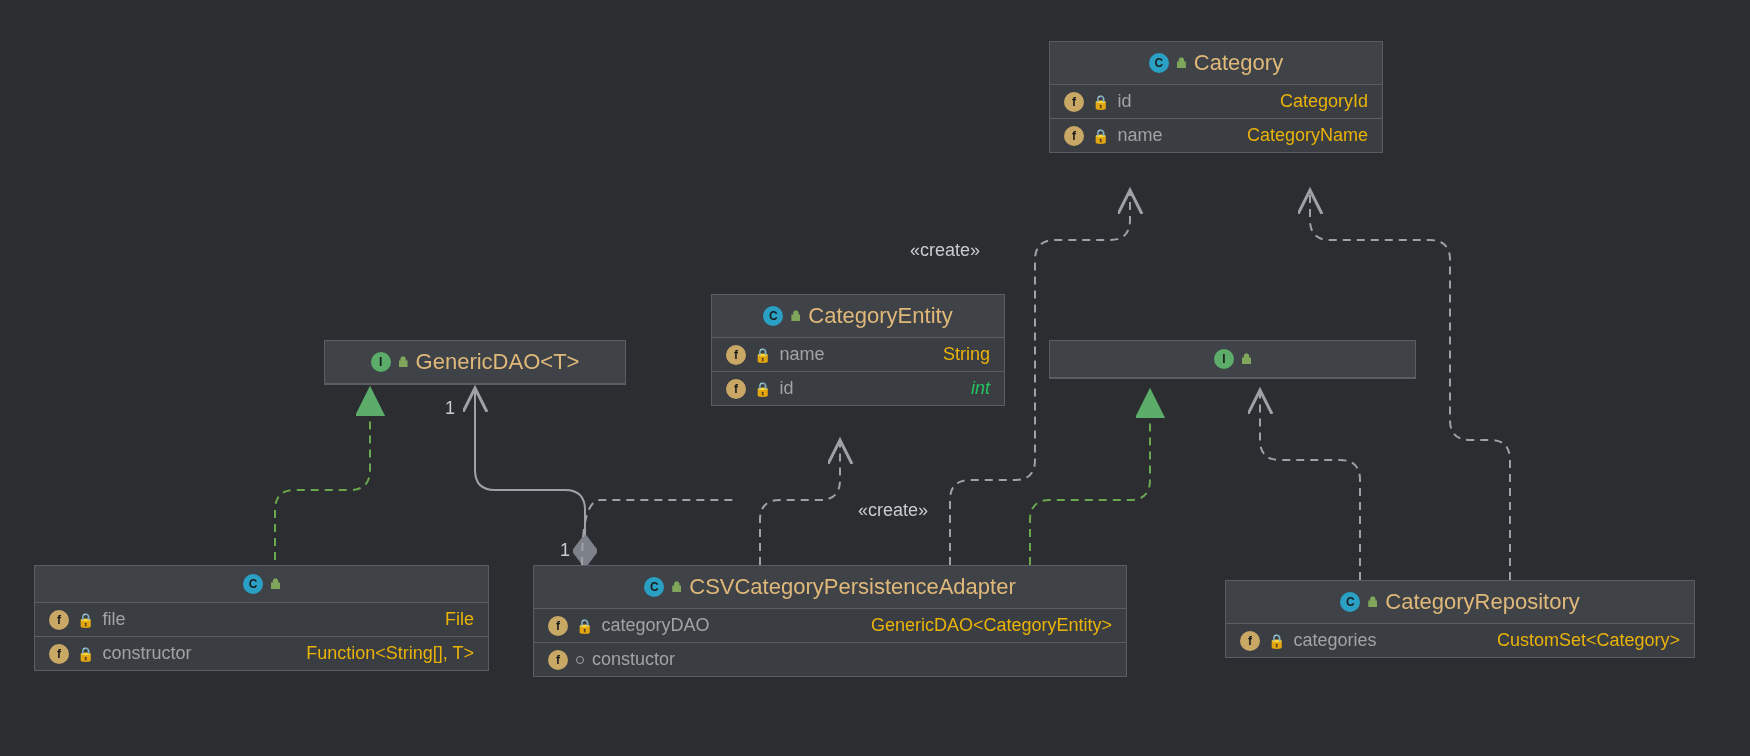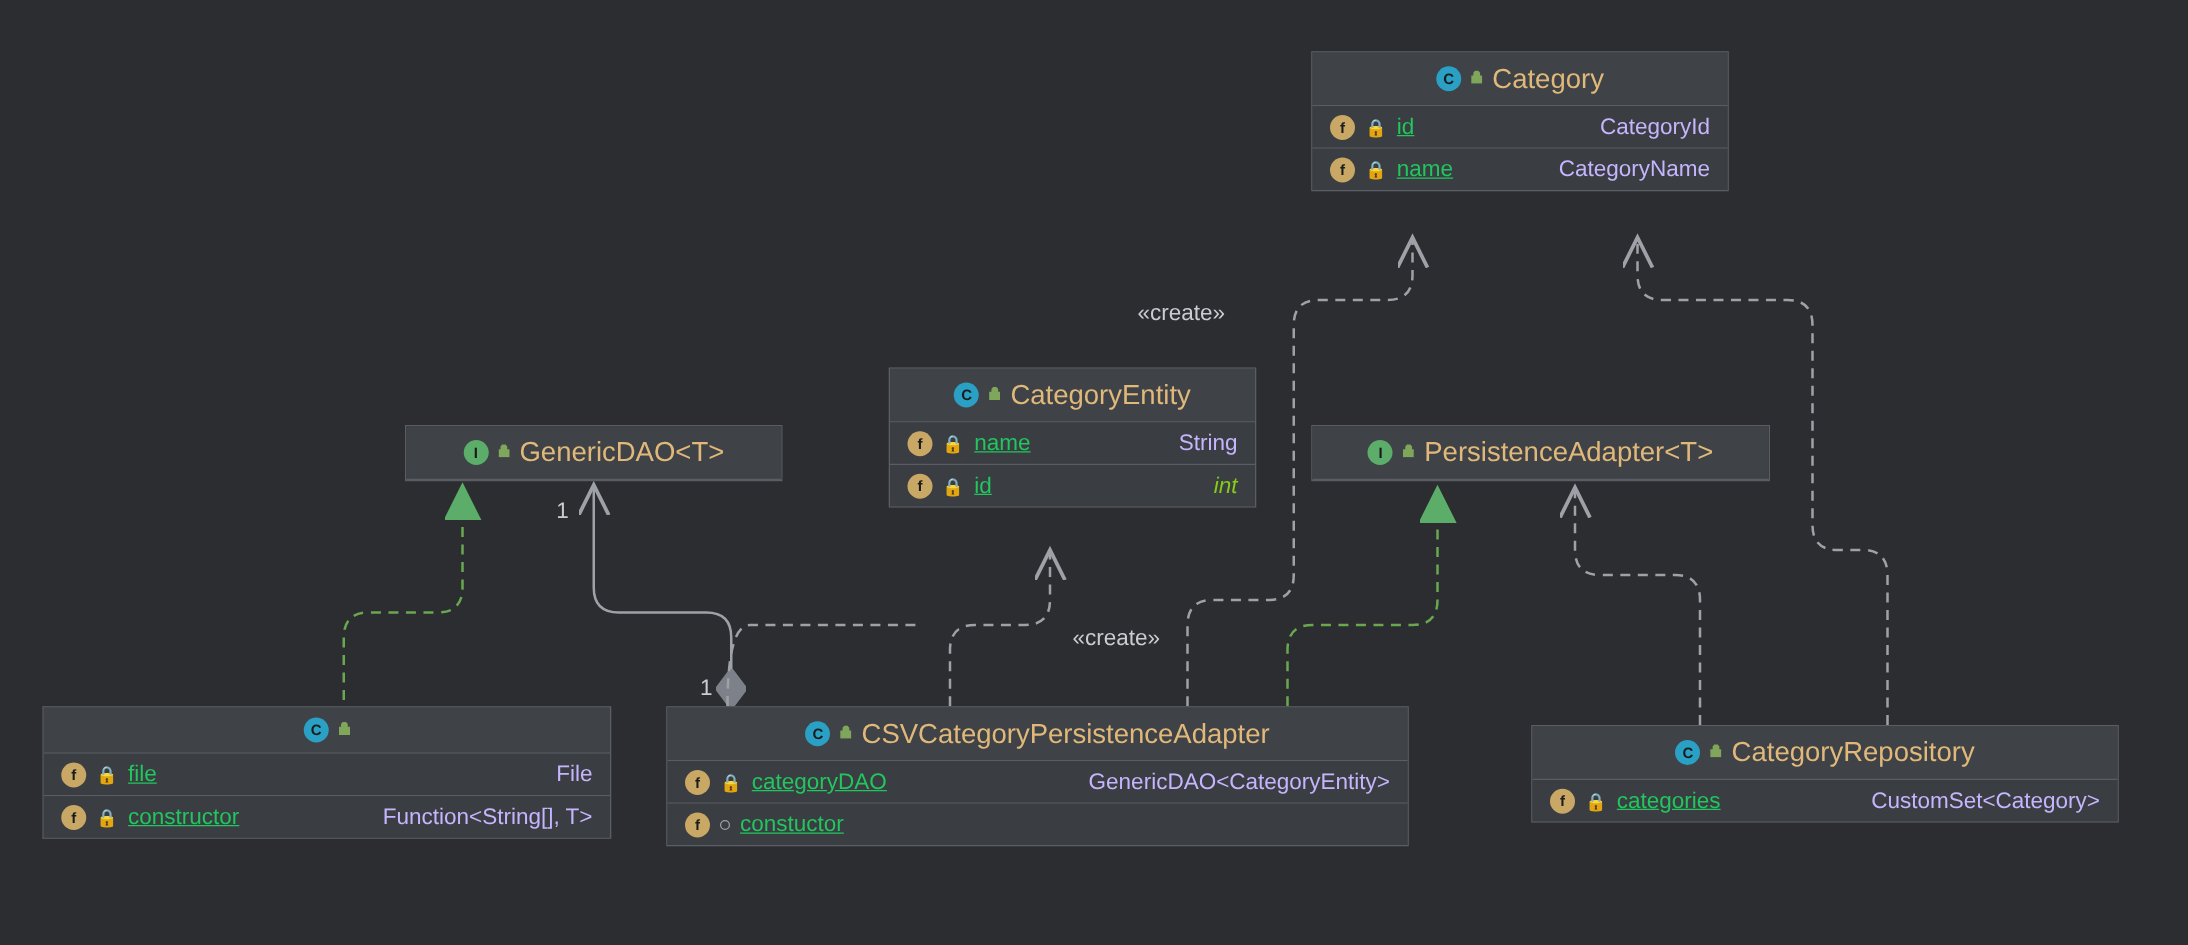--- a/index.html
+++ b/index.html
@@ -3,23 +3,23 @@
 <meta charset="utf-8">
 <style>
   * { box-sizing: border-box; margin: 0; padding: 0; }
   html, body { width: 1750px; height: 756px; background: #2b2d30; font-family: "Segoe UI", Arial, sans-serif; position: relative; overflow: hidden; }
   svg.connections { position: absolute; top: 0; left: 0; width: 1750px; height: 756px; pointer-events: none; }
   .node { position: absolute; background: #3a3d42; border: 1px solid #5a5d63; }
   .node-header { display: flex; align-items: center; justify-content: center; gap: 8px; padding: 8px 14px; border-bottom: 1px solid #5a5d63; background: #3f4247; }
   .node-row { display: flex; align-items: center; gap: 8px; padding: 6px 14px; border-bottom: 1px solid #5a5d63; background: #3a3d42; }
   .node-row:last-child { border-bottom: none; }
   .title { font-size: 22px; color: #e0b97a; }
-  .field-name { color: #22c55e; font-size: 18px; text-decoration: underline; }
-  .field-type { color: #c4b5fd; font-size: 18px; margin-left: auto; text-align: right; }
-  .field-type-italic { font-style: italic; color: #84cc16; }
+  .field-name { color: #a3a3a3; font-size: 18px; }
+  .field-type { color: #eab308; font-size: 18px; margin-left: auto; text-align: right; }
+  .field-type-italic { font-style: italic; color: #22c55e; }
   .icon { display: inline-flex; width: 20px; height: 20px; border-radius: 50%; align-items: center; justify-content: center; font-size: 12px; font-weight: bold; }
   .icon-c { background: #2aa0c4; color: #1a1b1d; }
   .icon-i { background: #5cad69; color: #1a1b1d; }
   .icon-f { background: #c9a765; color: #1a1b1d; position: relative; }
   .icon-lock-red { color: #d15a6a; font-size: 14px; }
   .icon-lock-green::before { content: ""; display: inline-block; width: 9px; height: 11px; background: #7fa65a; clip-path: polygon(20% 40%, 20% 20%, 35% 5%, 65% 5%, 80% 20%, 80% 40%, 100% 40%, 100% 100%, 0% 100%, 0% 40%); }
   .rel-label { position: absolute; color: #c9ccd1; font-size: 18px; text-align: center; }
   .mult-label { position: absolute; color: #c9ccd1; font-size: 18px; }
   .dot-open { width: 8px; height: 8px; border: 1.5px solid #9ea2a8; border-radius: 50%; display: inline-block; }
 </style>
@@ -102,21 +102,20 @@
     <span class="icon-lock-red">🔒</span>
     <span class="field-name">id</span>
     <span class="field-type field-type-italic">int</span>
   </div>
 </div>
 
 <div class="node" style="left:1049px; top:340px; width:367px;">
   <div class="node-header">
     <span class="icon icon-i">I</span>
     <span class="icon-lock-green"></span>
-    <span class="title">PersistenceAdapter&lt;T&gt;</span>
   </div>
 </div>
 
 <div class="node" style="left:34px; top:565px; width:455px;">
   <div class="node-header">
     <span class="icon icon-c">C</span>
     <span class="icon-lock-green"></span>
   </div>
   <div class="node-row">
     <span class="icon icon-f">f</span>

